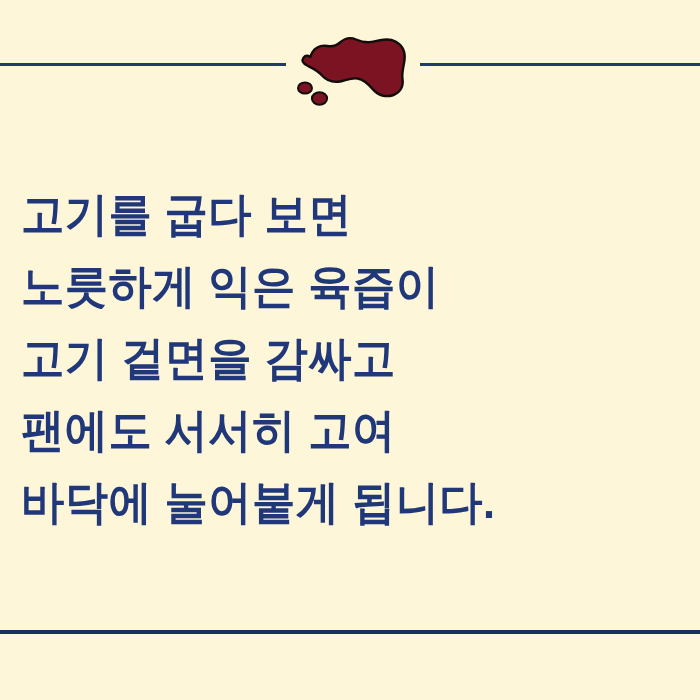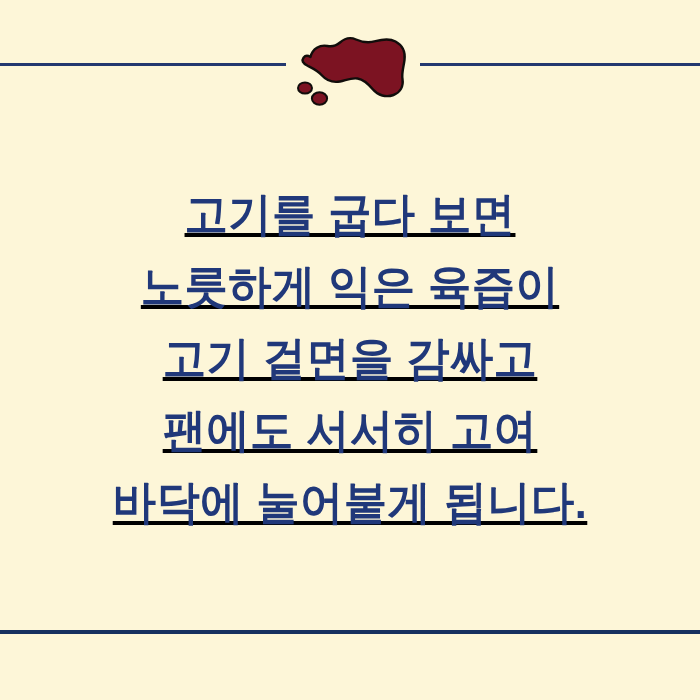--- a/index.html
+++ b/index.html
@@ -51,22 +51,20 @@
     height: 4px;
     background: #173160;
   }
 
   
   #headline {
     position: absolute;
     left: 0;
     top: 178px;
     width: 700px;
-    text-align: center;
-    text-decoration: underline;
   }
   #headline .line {
     display: block;
     color: #20387a;
     font-family: "Liberation Sans", "DejaVu Sans", sans-serif;
     font-size: 46px;
     font-weight: 700;
     line-height: 72px;
     letter-spacing: 0.5px;
     white-space: nowrap;

